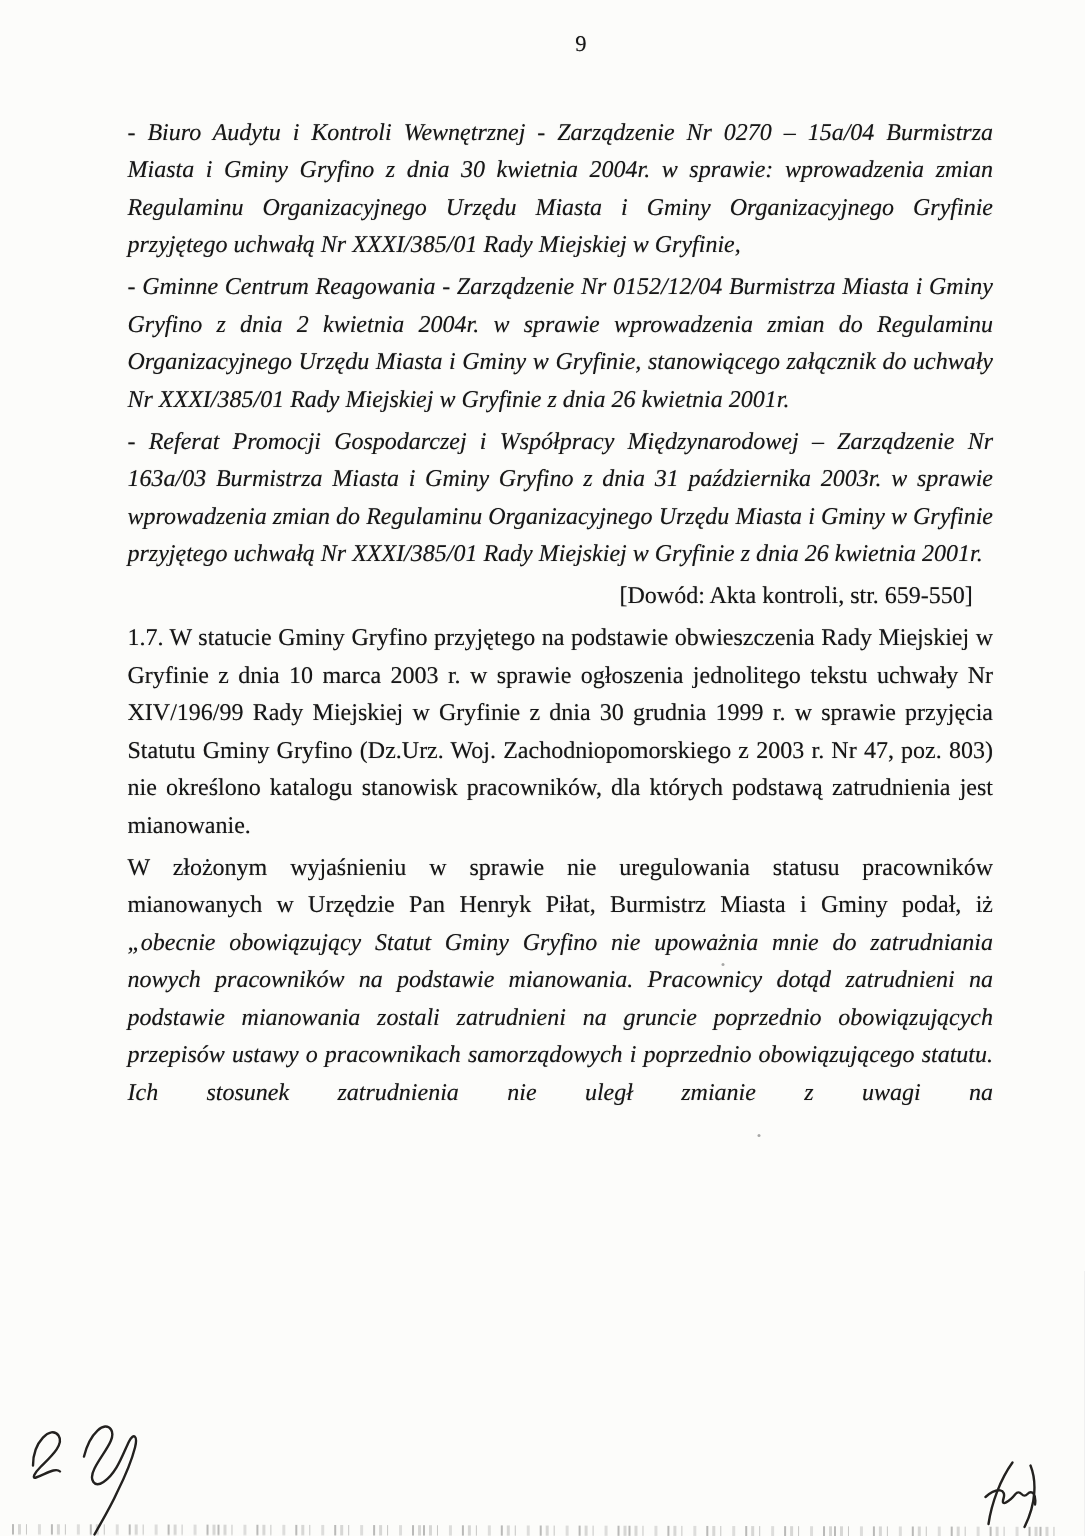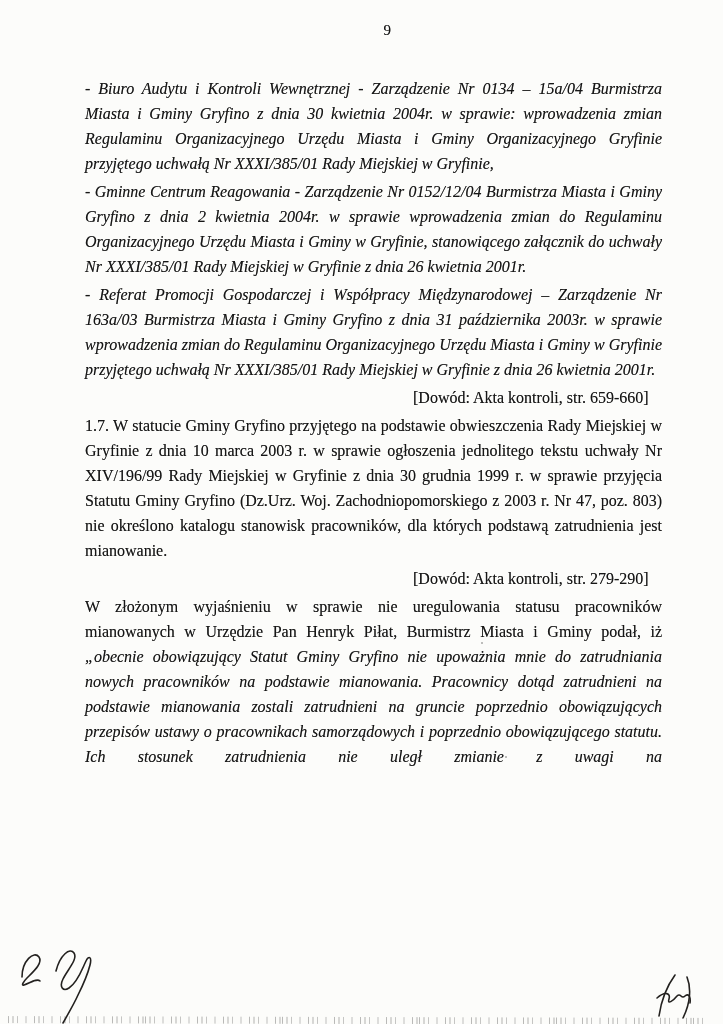--- a/index.html
+++ b/index.html
@@ -85,26 +85,25 @@
   .speck-3 { left: 505px; top: 756px; width: 2px; height: 2px; }
 </style>
 </head>
 <body>
 
 <div class="page">
 
   <div class="page-number">9</div>
 
   <div class="text-block">
-    <p class="para italic">- Biuro Audytu i Kontroli Wewnętrznej - Zarządzenie Nr 0134 – 15a/04 Burmistrza Miasta i Gminy Gryfino z dnia 30 kwietnia 2004r. w sprawie: wprowadzenia zmian Regulaminu Organizacyjnego Urzędu Miasta i Gminy Organizacyjnego Gryfinie przyjętego uchwałą Nr XXXI/385/01 Rady Miejskiej w Gryfinie,</p>
+    <p class="para italic">- Biuro Audytu i Kontroli Wewnętrznej - Zarządzenie Nr 0270 – 15a/04 Burmistrza Miasta i Gminy Gryfino z dnia 30 kwietnia 2004r. w sprawie: wprowadzenia zmian Regulaminu Organizacyjnego Urzędu Miasta i Gminy Organizacyjnego Gryfinie przyjętego uchwałą Nr XXXI/385/01 Rady Miejskiej w Gryfinie,</p>
     <p class="para italic">- Gminne Centrum Reagowania - Zarządzenie Nr 0152/12/04 Burmistrza Miasta i Gminy Gryfino z dnia 2 kwietnia 2004r. w sprawie wprowadzenia zmian do Regulaminu Organizacyjnego Urzędu Miasta i Gminy w Gryfinie, stanowiącego załącznik do uchwały Nr XXXI/385/01 Rady Miejskiej w Gryfinie z dnia 26 kwietnia 2001r.</p>
     <p class="para italic">- Referat Promocji Gospodarczej i Współpracy Międzynarodowej – Zarządzenie Nr 163a/03 Burmistrza Miasta i Gminy Gryfino z dnia 31 października 2003r. w sprawie wprowadzenia zmian do Regulaminu Organizacyjnego Urzędu Miasta i Gminy w Gryfinie przyjętego uchwałą Nr XXXI/385/01 Rady Miejskiej w Gryfinie z dnia 26 kwietnia 2001r.</p>
-    <p class="evidence">[Dowód: Akta kontroli, str. 659-660]</p>
+    <p class="evidence">[Dowód: Akta kontroli, str. 659-550]</p>
     <p class="para">1.7. W statucie Gminy Gryfino przyjętego na podstawie obwieszczenia Rady Miejskiej w Gryfinie z dnia 10 marca 2003 r. w sprawie ogłoszenia jednolitego tekstu uchwały Nr XIV/196/99 Rady Miejskiej w Gryfinie z dnia 30 grudnia 1999 r. w sprawie przyjęcia Statutu Gminy Gryfino (Dz.Urz. Woj. Zachodniopomorskiego z 2003 r. Nr 47, poz. 803) nie określono katalogu stanowisk pracowników, dla których podstawą zatrudnienia jest mianowanie.</p>
-    <p class="evidence">[Dowód: Akta kontroli, str. 279-290]</p>
     <p class="para closing"><span>W złożonym wyjaśnieniu w sprawie nie uregulowania statusu pracowników mianowanych w Urzędzie Pan Henryk Piłat, Burmistrz Miasta i Gminy podał, iż </span><span class="italic">„obecnie obowiązujący Statut Gminy Gryfino nie upoważnia mnie do zatrudniania nowych pracowników na podstawie mianowania. Pracownicy dotąd zatrudnieni na podstawie mianowania zostali zatrudnieni na gruncie poprzednio obowiązujących przepisów ustawy o pracownikach samorządowych i poprzednio obowiązującego statutu. Ich stosunek zatrudnienia nie uległ zmianie z uwagi na</span></p>
   </div>
 
   <svg class="signature sig-left" width="120" height="81" viewBox="0 0 120 81" aria-hidden="true">
     <path d="M14,34 C14,18 26,7 31,14 C35,20 26,28 19,35 C15,39 13,43 16,42 C22,40 29,35 32,38"></path>
     <path d="M48,28 C52,12 62,4 66,10 C70,16 60,26 55,36 C51,44 55,49 61,45 C70,39 74,26 78,18 C81,12 84,14 82,22 C79,34 74,44 70,52 C66,61 60,71 55,80"></path>
   </svg>
 
   <svg class="signature sig-right" width="62" height="56" viewBox="0 0 62 56" aria-hidden="true">
     <path d="M13,50 C15,36 21,20 29,9"></path>

